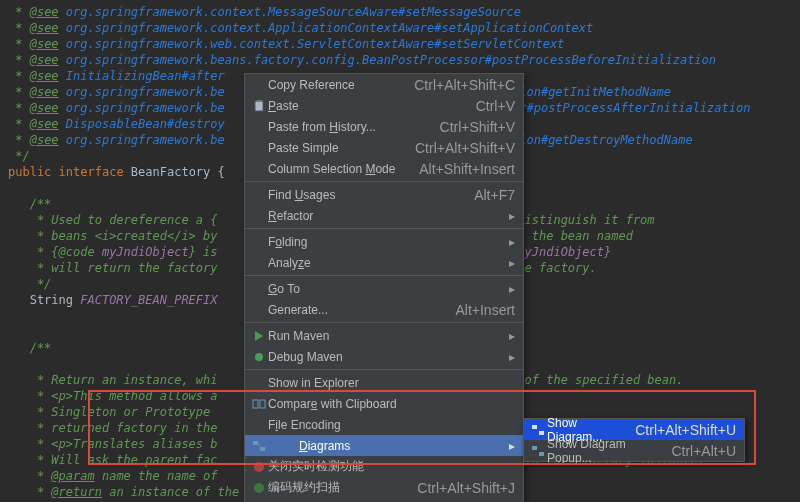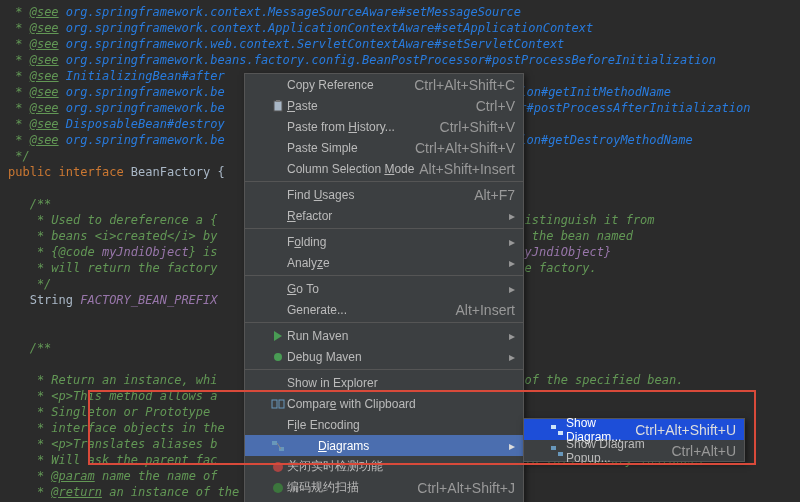--- a/index.html
+++ b/index.html
@@ -36,21 +36,21 @@
     box-shadow: 2px 2px 6px rgba(0,0,0,0.5);
     font-family: 'Segoe UI', sans-serif;
     font-size: 12px;
     font-style: normal;
     color: #bbbbbb;
   }
   .menu-item {
     display: flex;
     align-items: center;
     height: 21px;
-    padding: 0 8px 0 24px;
+    padding: 0 8px 0 5px;
     cursor: default;
   }
   .menu-icon { width: 18px; display:inline-flex; justify-content:center; }
   .menu-label { flex: 1; }
   .menu-shortcut { color: #999; font-size: 14px; }
   .menu-arrow { width: 10px; text-align: right; color:#999; }
   .menu-sep { height:1px; background:#555; margin:2px 0; }
   .underline { text-decoration: underline; }
 
   .submenu {
@@ -102,21 +102,21 @@
   <div class="line comment"><span>    * will return the factory</span><span style="display:inline-block;width:307px"></span><span>e factory.</span></div>
   <div class="line comment">    */</div>
   <div class="line"><span class="white">   String </span><span class="field">FACTORY_BEAN_PREFIX</span></div>
   <div class="line">&nbsp;</div>
   <div class="line">&nbsp;</div>
   <div class="line comment">   /**</div>
   <div class="line">&nbsp;</div>
   <div class="line comment"><span>    * Return an instance, whi</span><span style="display:inline-block;width:307px"></span><span>of the specified bean.</span></div>
   <div class="line comment"><span>    * &lt;p&gt;This method allows a</span></div>
   <div class="line comment"><span>    * Singleton or Prototype </span></div>
-  <div class="line comment"><span>    * interface objects in the</span><span style="display:inline-block;width:307px"></span><span>.</span></div>
+  <div class="line comment"><span>    * returned factory in the</span><span style="display:inline-block;width:307px"></span><span>.</span></div>
   <div class="line comment"><span>    * &lt;p&gt;Translates aliases b</span><span style="display:inline-block;width:307px"></span><span>l bean name.</span></div>
   <div class="line comment"><span>    * Will ask the parent fac</span><span style="display:inline-block;width:307px"></span><span>in this factory instance.</span></div>
   <div class="line comment">    * <span class="tag">@param</span> name the name of</div>
   <div class="line comment">    * <span class="tag">@return</span> an instance of the bean</div>
 </div>
 
 <div class="context-menu">
   <div class="menu-item">
       <span class="menu-icon"></span>
       <span class="menu-label"><span>Copy Reference</span></span>

